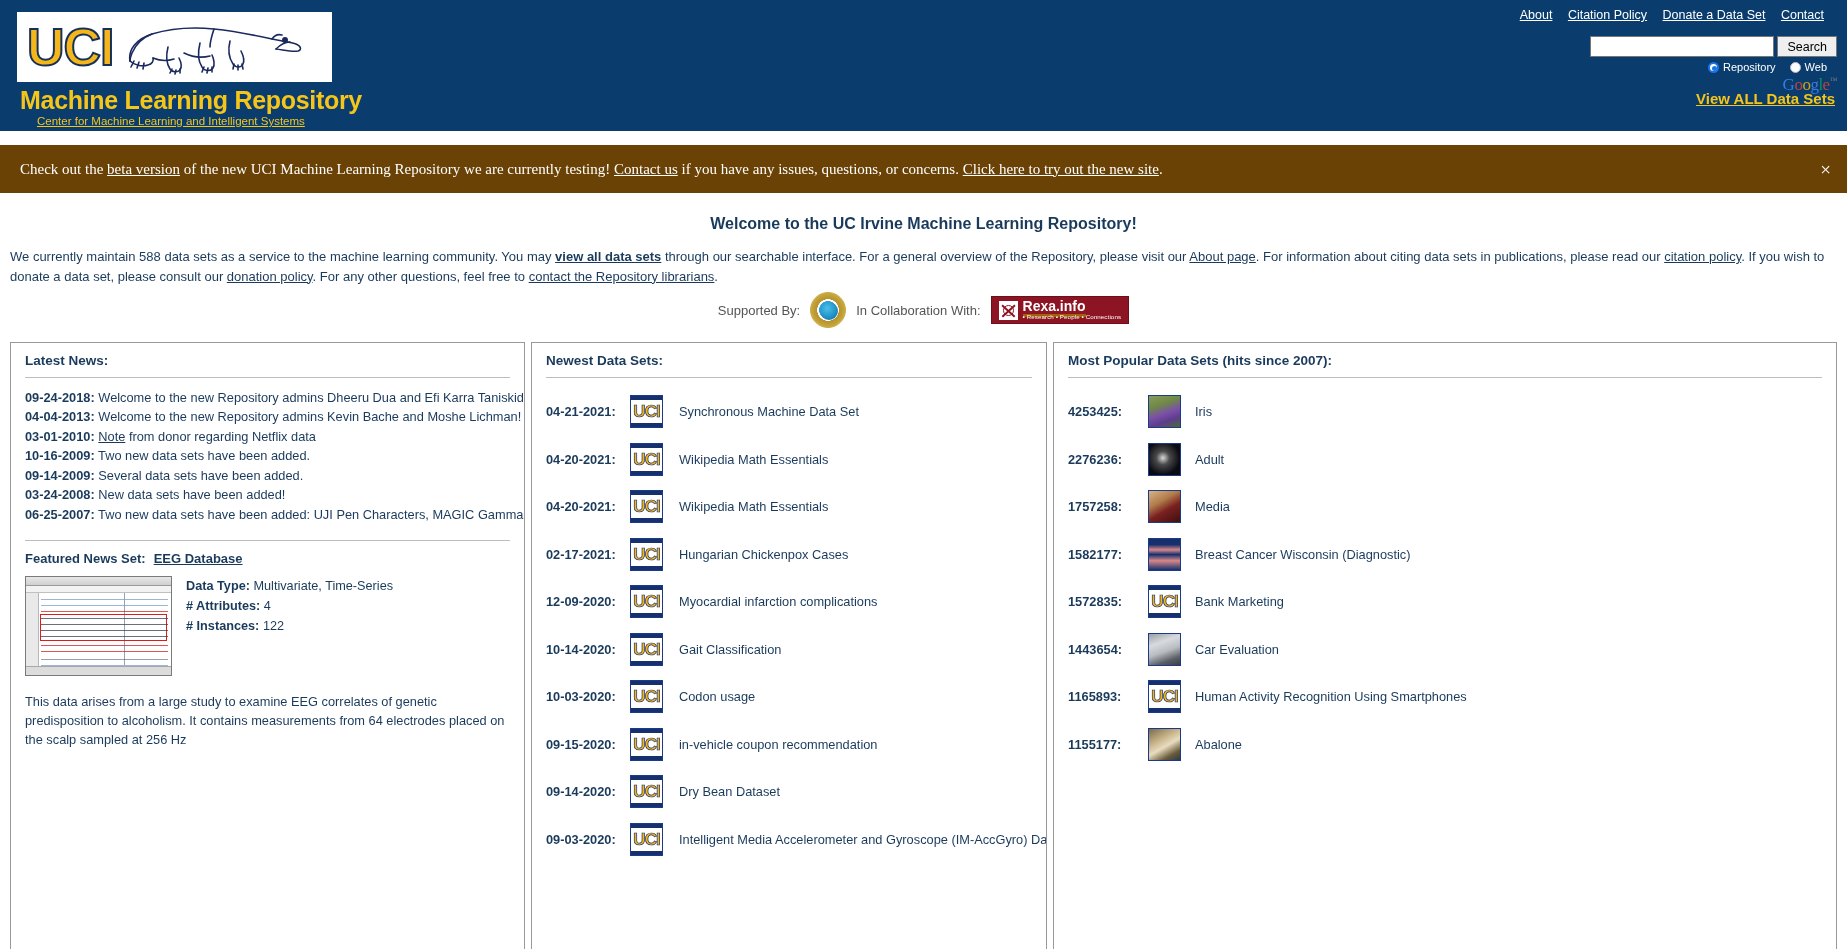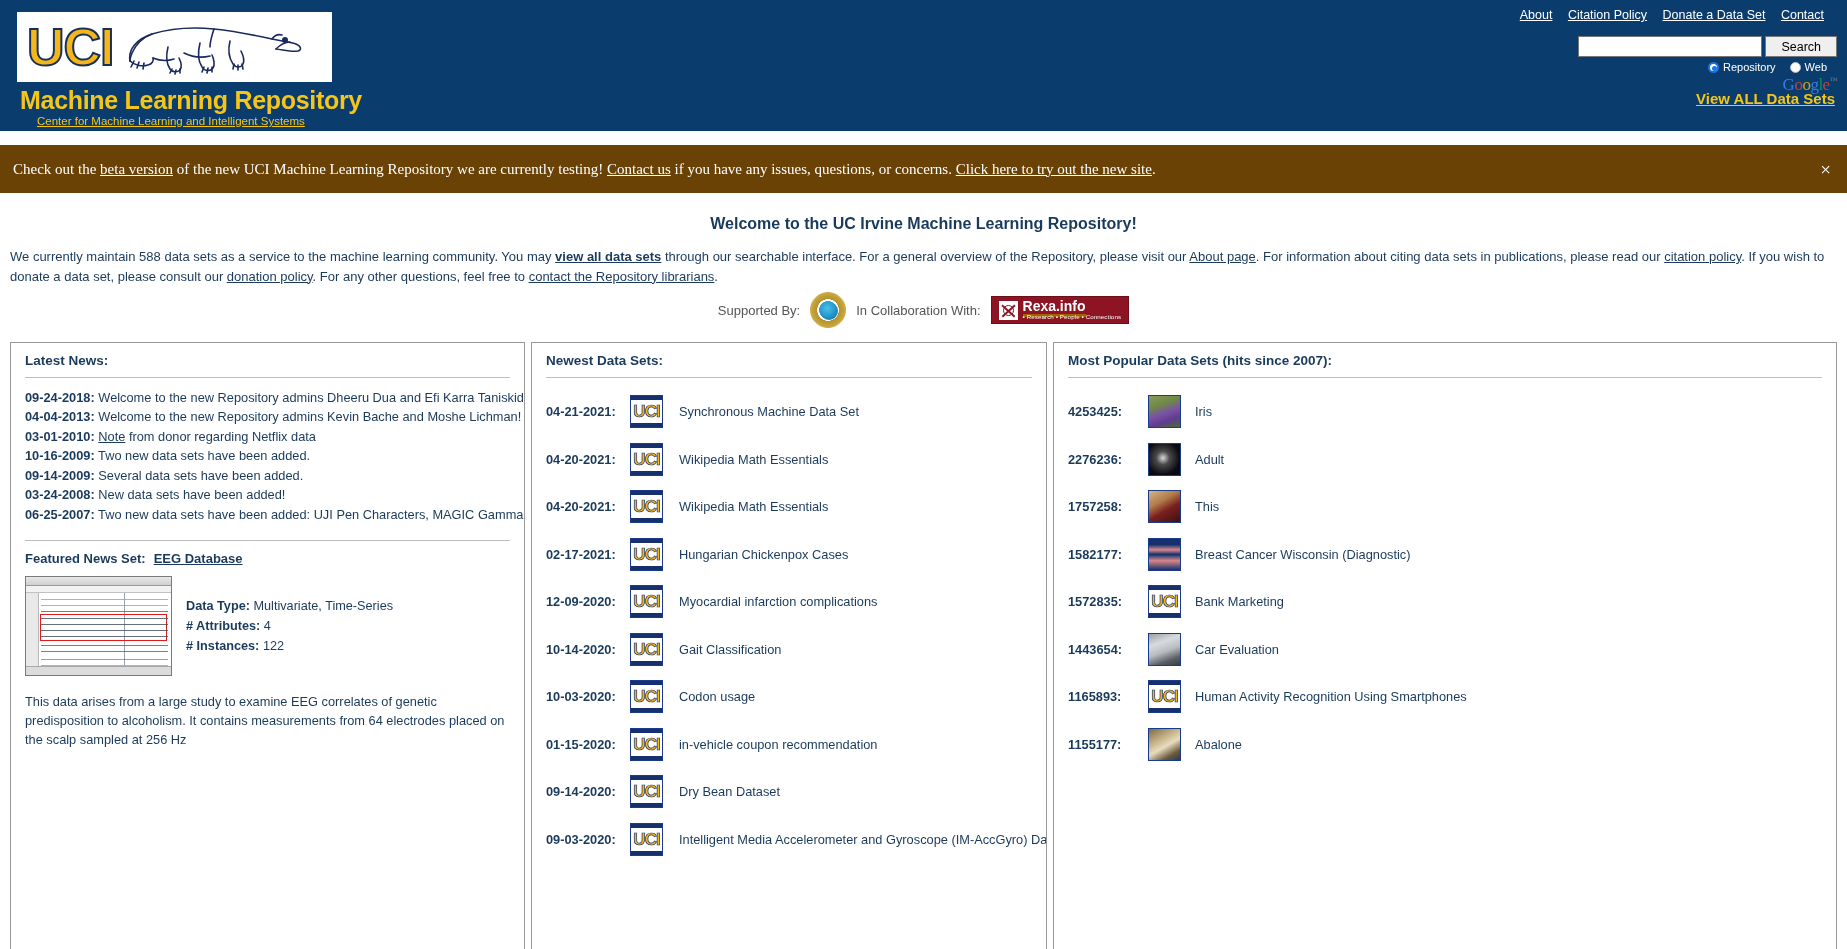--- a/index.html
+++ b/index.html
@@ -86,21 +86,21 @@
     height: 21px;
     border: 1px solid #767676;
     background: #fff;
     font-family: "Liberation Sans", sans-serif;
     font-size: 12px;
     padding: 1px 3px;
   }
   .search-btn {
     height: 21px;
     margin-left: 3px;
-    padding: 0 15px;
+    padding: 0 9px;
     border: 1px solid #767676;
     background: #efefef;
     font-family: "Liberation Sans", sans-serif;
     font-size: 12.5px;
     color: #000;
     cursor: pointer;
   }
   .radiorow {
     display: flex;
     justify-content: flex-end;
@@ -155,21 +155,21 @@
   .banner {
     position: relative;
     margin-top: 14px;
     height: 48px;
     background: #6b4206;
     color: #ffffff;
     font-family: "Liberation Serif", serif;
     font-size: 15px;
     display: flex;
     align-items: center;
-    padding-left: 13px;
+    padding-left: 20px;
   }
   .banner a { color: #ffffff; text-decoration: underline; cursor: pointer; }
   .banner-close {
     position: absolute;
     right: 16px;
     top: 50%;
     transform: translateY(-50%);
     font-size: 19px;
     color: #ffffff;
     cursor: pointer;
@@ -295,21 +295,21 @@
   .news-item a { color: #1a3a5c; text-decoration: underline; cursor: pointer; }
 
   .featured-sep { height: 1px; background: #bdbdbd; margin: 16px 0 10px 0; }
   .featured-head { font-size: 13px; font-weight: bold; color: #1a3a5c; }
   .featured-head a {
     color: #1a3a5c;
     text-decoration: underline;
     margin-left: 8px;
     cursor: pointer;
   }
-  .featured-body { display: flex; gap: 14px; margin-top: 10px; align-items: center; }
+  .featured-body { display: flex; gap: 14px; margin-top: 10px; }
   .eeg-thumb {
     width: 147px; height: 100px;
     border: 1px solid #7a7a7a;
     background: #ffffff;
     position: relative;
     overflow: hidden;
     flex: none;
   }
   .eeg-topbar {
     position: absolute; left: 0; top: 0; right: 0;
@@ -636,21 +636,21 @@
       <a class="ds-link">Gait Classification</a>
     </div>
     <div class="ds-row">
       <span class="ds-date">10-03-2020:</span>
       <span class="ds-thumb">
           <span class="uci-mini">UCI</span>
         </span>
       <a class="ds-link">Codon usage</a>
     </div>
     <div class="ds-row">
-      <span class="ds-date">01-15-2020:</span>
+      <span class="ds-date">09-15-2020:</span>
       <span class="ds-thumb">
           <span class="uci-mini">UCI</span>
         </span>
       <a class="ds-link">in-vehicle coupon recommendation</a>
     </div>
     <div class="ds-row">
       <span class="ds-date">09-14-2020:</span>
       <span class="ds-thumb">
           <span class="uci-mini">UCI</span>
         </span>
@@ -675,21 +675,21 @@
       <a class="ds-link">Iris</a>
     </div>
     <div class="ds-row">
       <span class="ds-hits">2276236:</span>
       <span class="ds-thumb th-adult"></span>
       <a class="ds-link">Adult</a>
     </div>
     <div class="ds-row">
       <span class="ds-hits">1757258:</span>
       <span class="ds-thumb th-wine"></span>
-      <a class="ds-link">This</a>
+      <a class="ds-link">Media</a>
     </div>
     <div class="ds-row">
       <span class="ds-hits">1582177:</span>
       <span class="ds-thumb th-breast"></span>
       <a class="ds-link">Breast Cancer Wisconsin (Diagnostic)</a>
     </div>
     <div class="ds-row">
       <span class="ds-hits">1572835:</span>
       <span class="ds-thumb">
           <span class="uci-mini">UCI</span>

